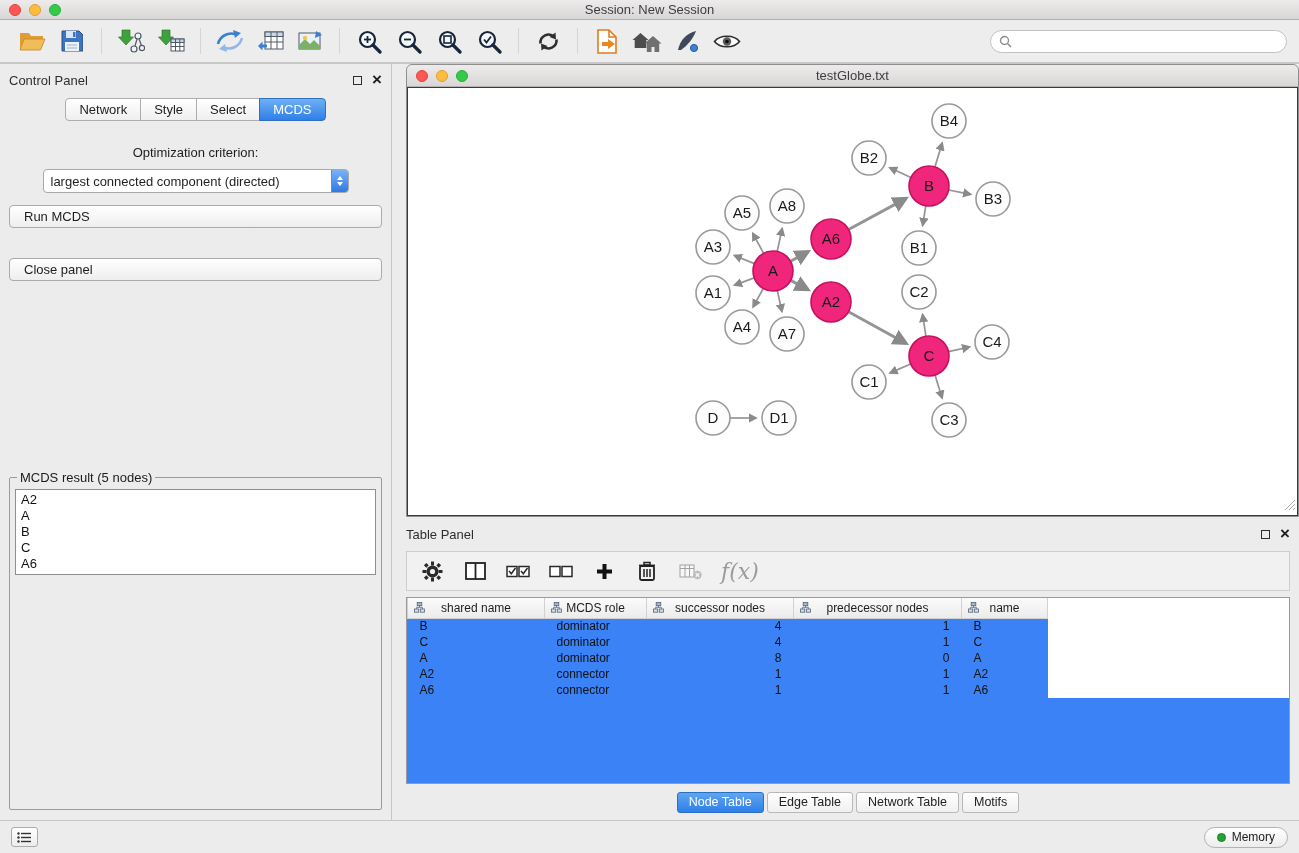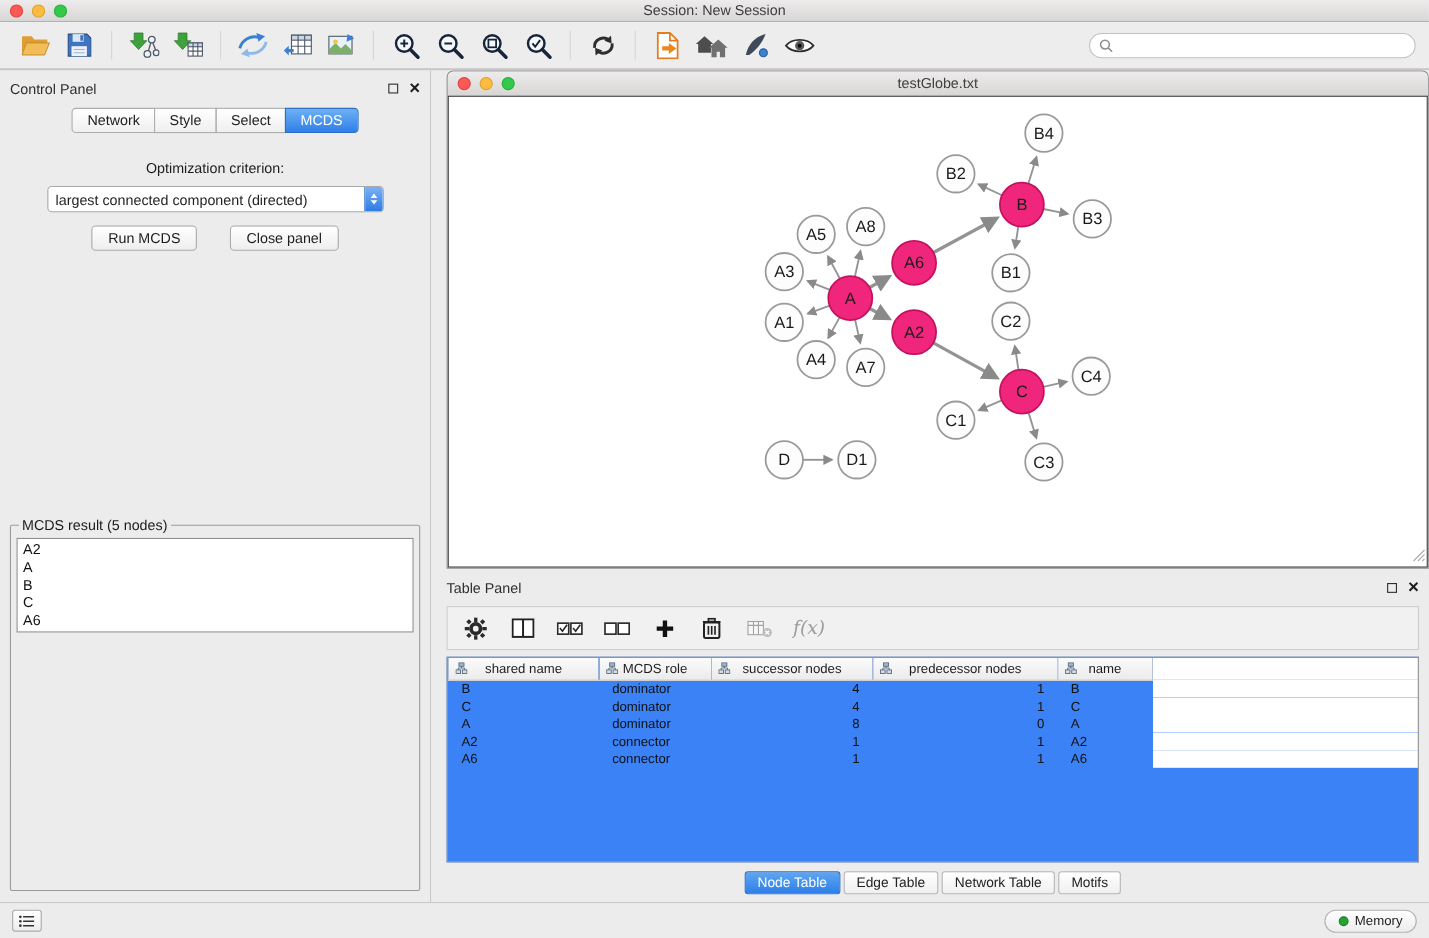--- a/index.html
+++ b/index.html
@@ -42,42 +42,42 @@
   .cp-tab.active { background:linear-gradient(#6FB0F4,#2E7FE8); border-color:#2D6FC2; color:#fff; }
 
   .opt-label { text-align:center; margin-top:24px; font-size:13px; color:#1d1d1d; }
   .dropdown { margin:9px auto 0; width:306px; height:24px; background:#fff; border:1px solid #A9A9A9; border-radius:4px; display:flex; align-items:center; overflow:hidden; }
   .dropdown-value { flex:1; padding:0 7px; font-size:13px; white-space:nowrap; overflow:hidden; }
   .dropdown-stepper { width:17px; height:100%; background:linear-gradient(#7AB2F5,#2D7BE4); border-left:1px solid #5E91D6; display:flex; flex-direction:column; align-items:center; justify-content:center; gap:2px; }
   .dropdown-stepper i { width:0; height:0; border-left:3.5px solid transparent; border-right:3.5px solid transparent; display:block; }
   .arrow-up { border-bottom:4px solid #fff; }
   .arrow-down { border-top:4px solid #fff; }
 
-  .cp-buttons { display:flex; justify-content:center; gap:30px; margin-top:12px; }
+  .cp-buttons { display:flex; justify-content:center; gap:30px; margin-top:12px;flex-direction:column; }
   .btn { height:23px; padding:0 14px; font-size:13px; color:#1d1d1d; background:linear-gradient(#FFFFFF,#EFEEEE); border:1px solid #ABABAB; border-radius:4px; display:flex; align-items:center; }
 
   .result-fieldset { margin-top:auto; border:1px solid #9B9B9B; border-radius:2px; padding:4px 5px 20px; height:340px; display:flex; flex-direction:column; }
   .result-fieldset legend { font-size:13px; padding:0 3px; margin-left:2px; color:#1b1b1b; }
   .result-list { flex:1; background:#fff; border:1px solid #8F8F8F; padding:2px 5px; overflow:hidden; font-size:13px; line-height:16px; color:#111; }
 
   
   .right { flex:1; display:flex; flex-direction:column; background:#ECECEC; padding-left:14px; min-width:0; }
 
   .net-window { height:453px; flex:0 0 453px; border:1px solid #8E8E8E; border-radius:6px 6px 0 0; display:flex; flex-direction:column; background:#ECECEC; position:relative; }
   .net-titlebar { height:22px; flex:0 0 22px; background:linear-gradient(#EDEBEB,#D9D6D6); border-bottom:1px solid #B6B3B3; border-radius:6px 6px 0 0; position:relative; display:flex; align-items:center; justify-content:center; }
   .net-titlebar .traffic { top:5px; }
   .net-canvas-wrap { flex:1; background:#fff; border:1px solid #3A3A3A; position:relative; overflow:hidden; }
   .net-canvas-wrap svg.graph { position:absolute; left:0; top:0; }
   .resize-grip { position:absolute; right:1px; bottom:1px; }
 
   
   .table-panel { flex:1; display:flex; flex-direction:column; padding:7px 9px 0 0; min-height:0; }
   .tp-toolbar { margin-top:7px; height:40px; flex:0 0 40px; background:#F2F1F1; border:1px solid #CFCECE; display:flex; align-items:center; padding:0 13px; gap:19px; }
   .tp-icon { display:flex; align-items:center; justify-content:center; min-width:24px; height:28px; }
-  .fx-label { font-family:"DejaVu Serif",serif; font-style:italic; font-size:17px; color:#9B9B9B; }
+  .fx-label { font-family:"DejaVu Serif",serif; font-style:italic; font-size:22px; color:#9B9B9B; }
 
   .tp-table-wrap { margin-top:6px; flex:1; background:#3b82f6; border:1px solid #9A9A9A; overflow:hidden; min-height:0; }
   table.data { border-collapse:collapse; width:100%; font-size:12px; table-layout:fixed; }
   table.data th { font-weight:normal; height:20px; background:linear-gradient(#FBFBFB,#ECEBEB); border:1px solid #D2D1D1; border-top:none; color:#1d1d1d; white-space:nowrap; text-align:center; position:relative; }
   table.data th .hicon { position:absolute; left:6px; top:4px; }
   table.data th.cfill, table.data td.cfill { background:#fff; border:none; }
   table.data td { height:16px; padding:0 8px 0 12px; white-space:nowrap; color:#111; overflow:hidden; }
   table.data td.num { text-align:right; padding-right:12px; }
   .c0{width:137px}.c1{width:102px}.c2{width:147px}.c3{width:168px}.c4{width:86px}
 

